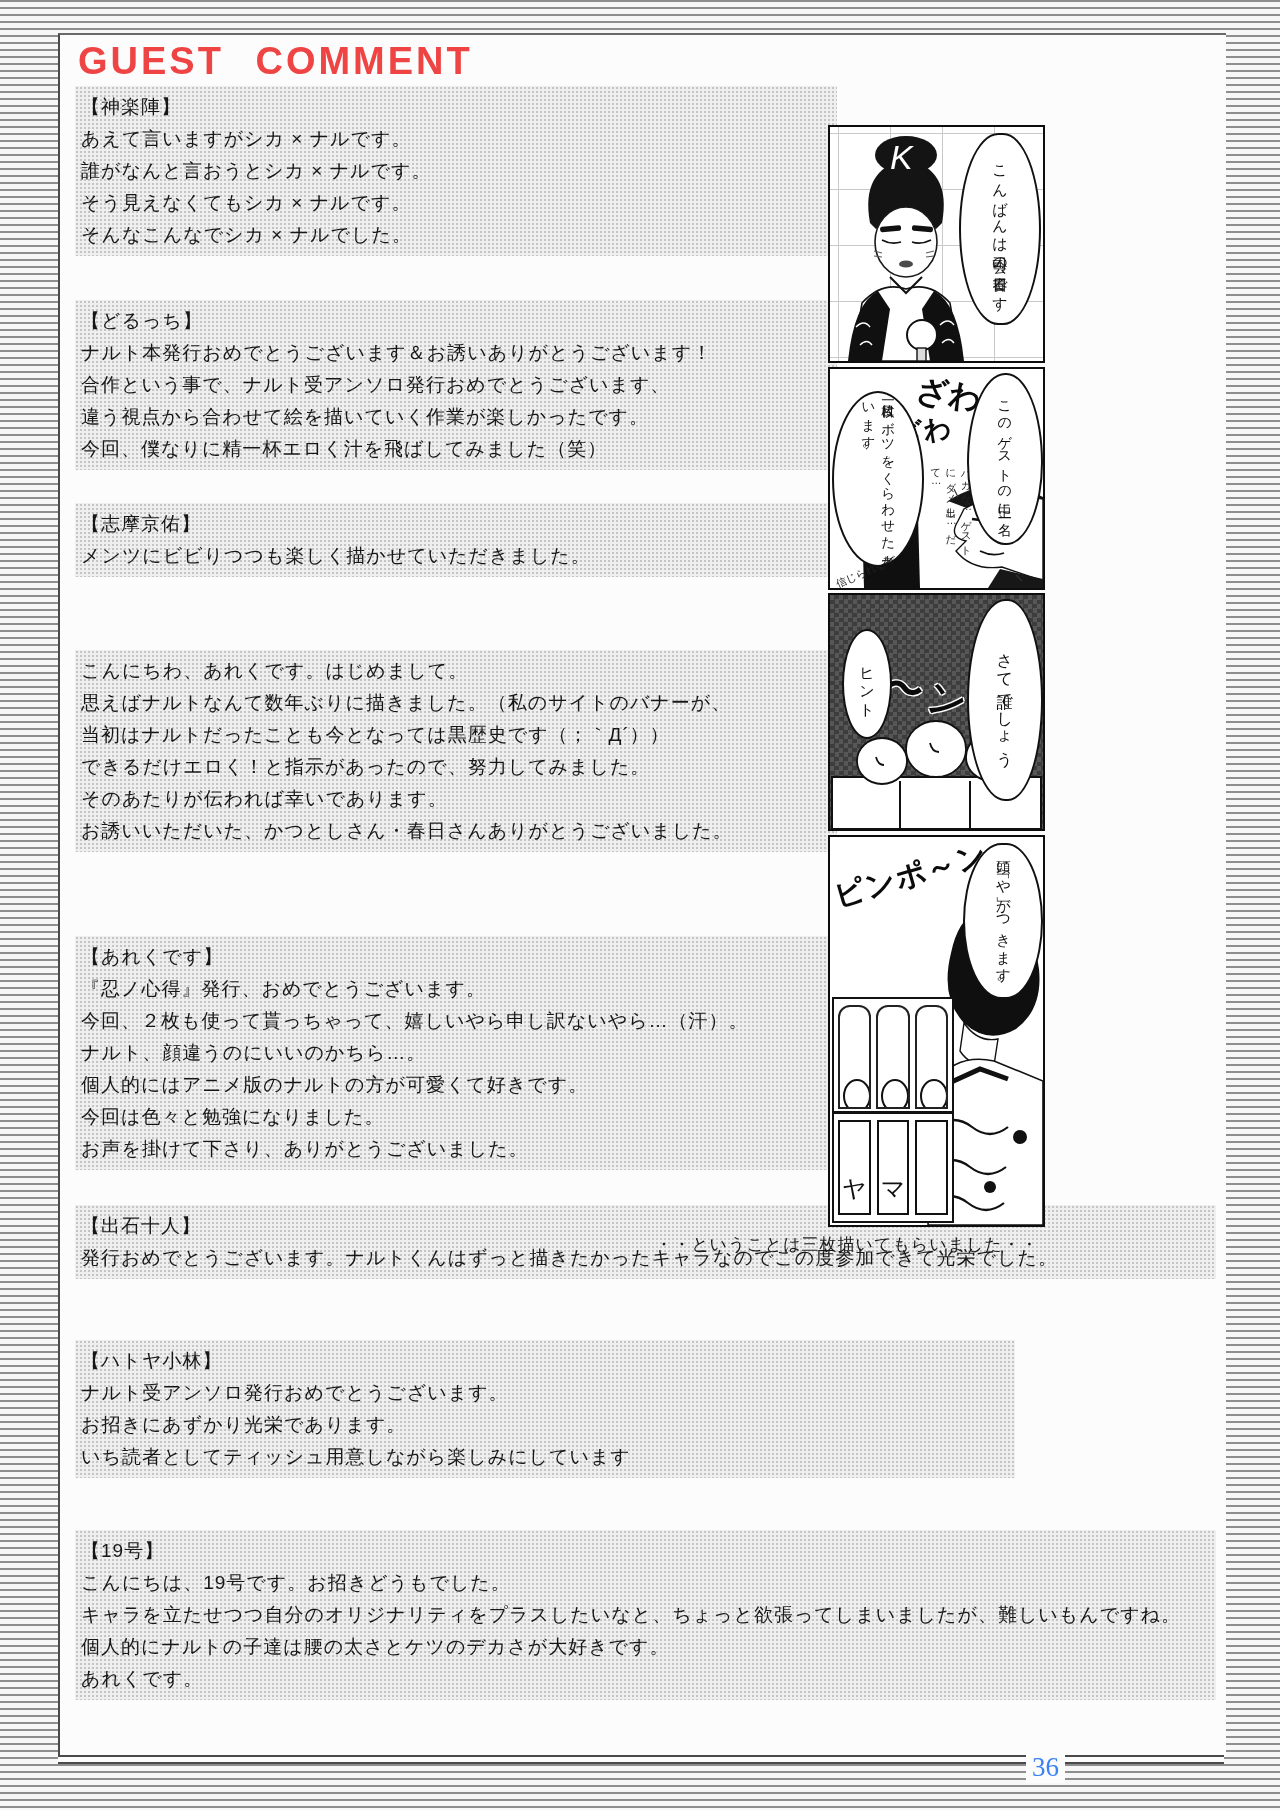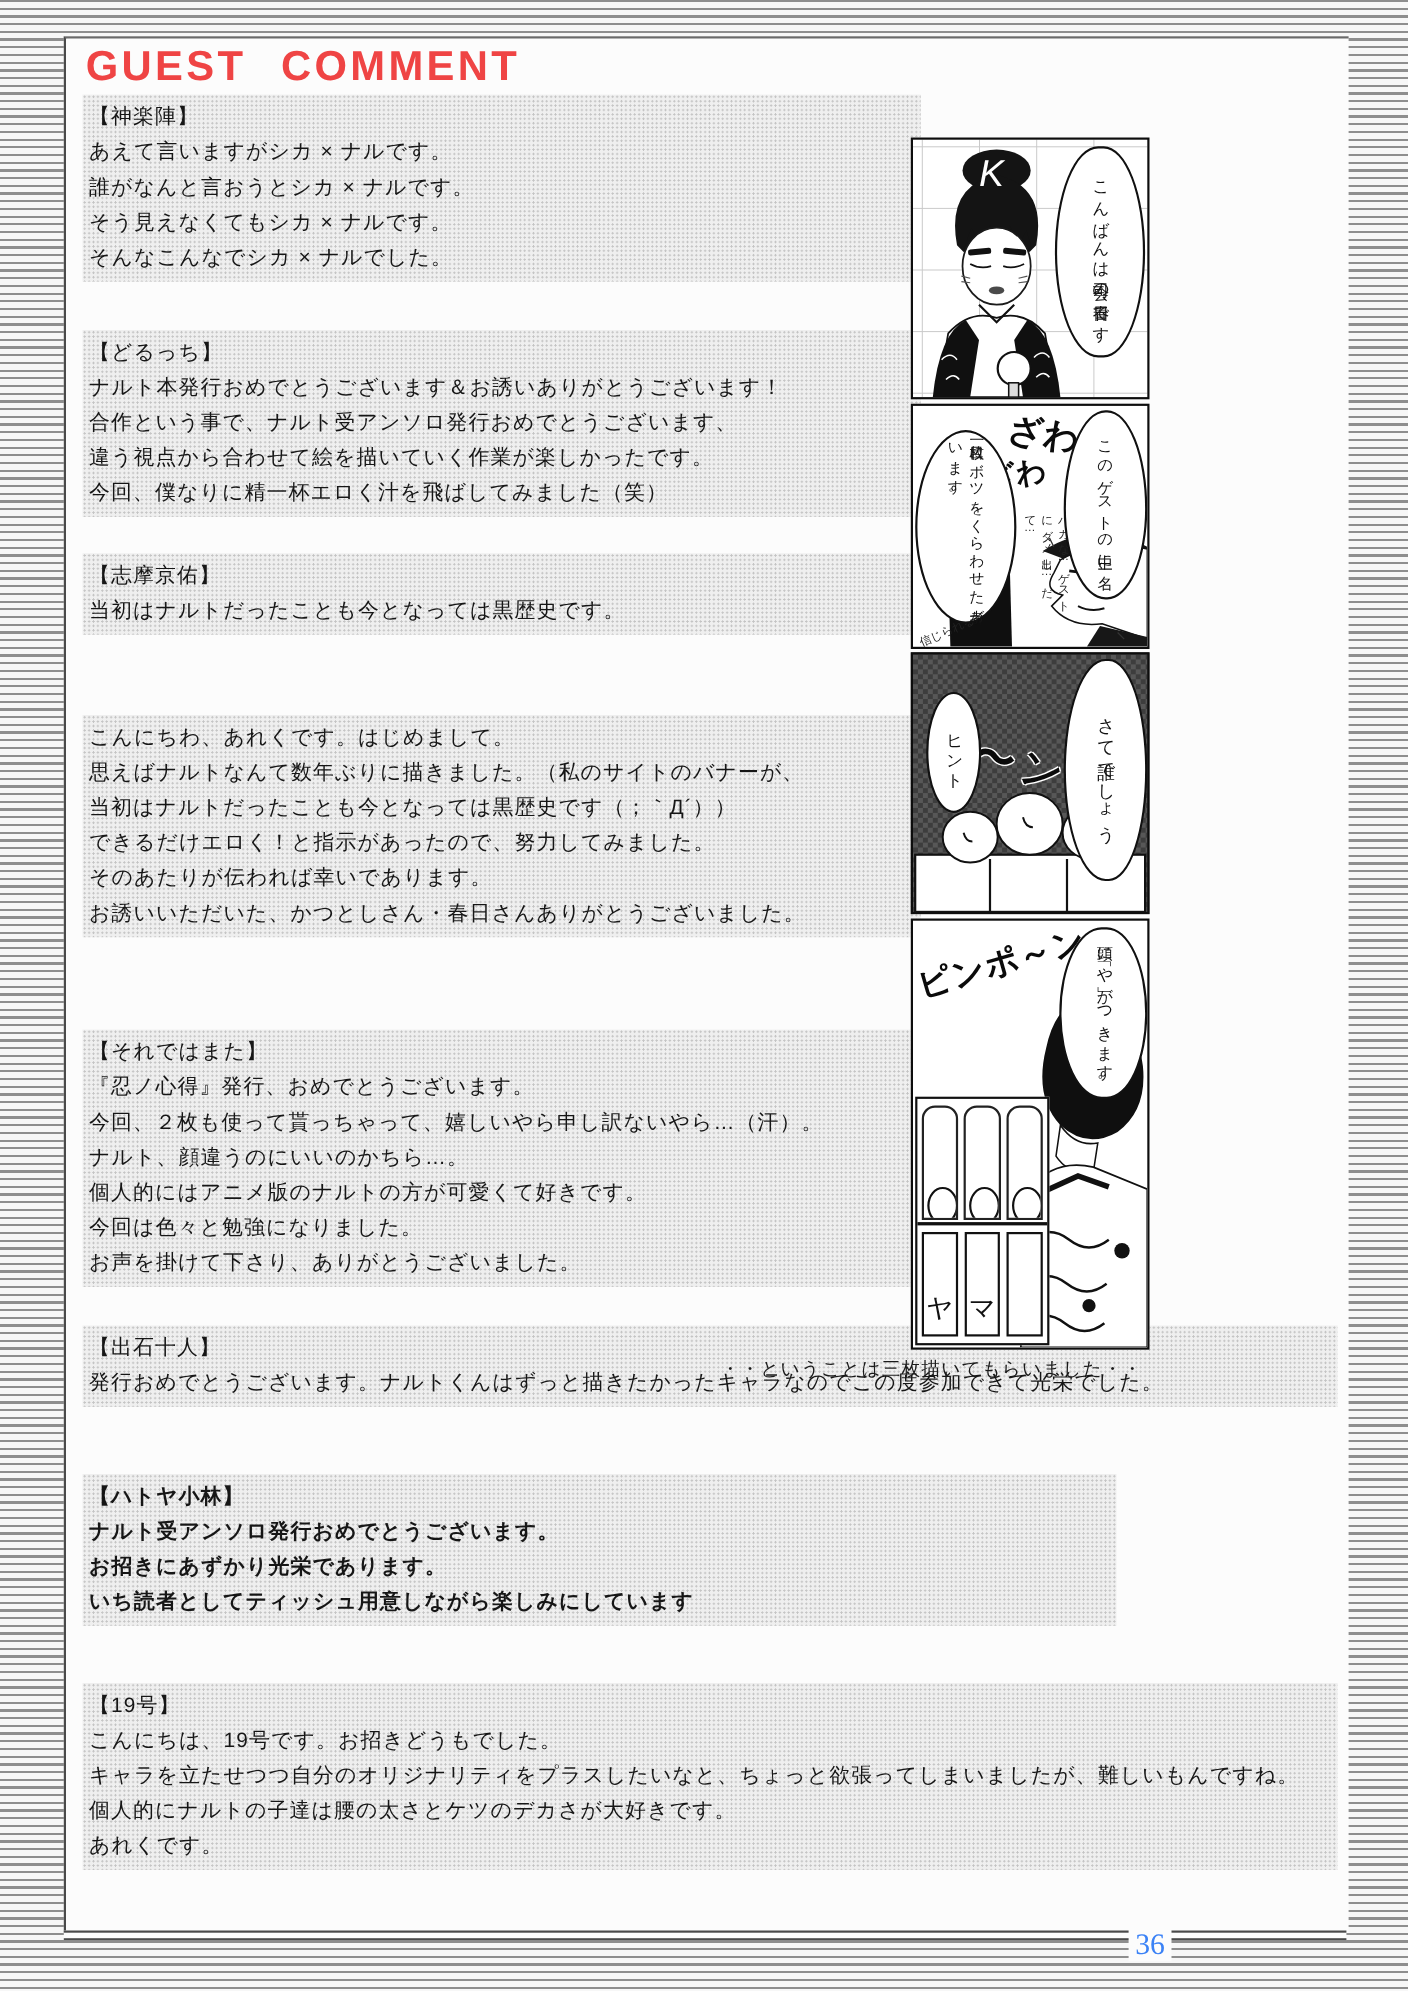--- a/index.html
+++ b/index.html
@@ -65,48 +65,48 @@
 <div class="band abs" style="left:75px;top:300px;width:752px;">
   <div class="hd">【どるっち】</div>
   <div class="ln">ナルト本発行おめでとうございます＆お誘いありがとうございます！</div>
   <div class="ln">合作という事で、ナルト受アンソロ発行おめでとうございます、</div>
   <div class="ln">違う視点から合わせて絵を描いていく作業が楽しかったです。</div>
   <div class="ln">今回、僕なりに精一杯エロく汁を飛ばしてみました（笑）</div>
 </div>
 
 <div class="band abs" style="left:75px;top:503px;width:752px;">
   <div class="hd">【志摩京佑】</div>
-  <div class="ln">当初はナルトだったことも今となっては黒歴史です。</div>
+  <div class="ln">メンツにビビりつつも楽しく描かせていただきました。</div>
 </div>
 
 <div class="band abs" style="left:75px;top:650px;width:752px;">
   <div class="ln">こんにちわ、あれくです。はじめまして。</div>
   <div class="ln">思えばナルトなんて数年ぶりに描きました。（私のサイトのバナーが、</div>
   <div class="ln">当初はナルトだったことも今となっては黒歴史です（；｀Д´））</div>
   <div class="ln">できるだけエロく！と指示があったので、努力してみました。</div>
   <div class="ln">そのあたりが伝われば幸いであります。</div>
   <div class="ln">お誘いいただいた、かつとしさん・春日さんありがとうございました。</div>
 </div>
 
 <div class="band abs" style="left:75px;top:936px;width:752px;">
-  <div class="hd">【それではまた】</div>
+  <div class="hd">【あれくです】</div>
   <div class="ln">『忍ノ心得』発行、おめでとうございます。</div>
   <div class="ln">今回、２枚も使って貰っちゃって、嬉しいやら申し訳ないやら…（汗）。</div>
   <div class="ln">ナルト、顔違うのにいいのかちら…。</div>
   <div class="ln">個人的にはアニメ版のナルトの方が可愛くて好きです。</div>
   <div class="ln">今回は色々と勉強になりました。</div>
   <div class="ln">お声を掛けて下さり、ありがとうございました。</div>
 </div>
 
 <div class="band abs" style="left:75px;top:1205px;width:1131px;">
   <div class="hd">【出石十人】</div>
   <div class="ln">発行おめでとうございます。ナルトくんはずっと描きたかったキャラなのでこの度参加できて光栄でした。</div>
 </div>
 
-<div class="band abs" style="left:75px;top:1340px;width:930px;font-weight:bold;">
+<div class="band abs" style="left:75px;top:1340px;width:930px;">
   <div class="hd">【ハトヤ小林】</div>
   <div class="ln">ナルト受アンソロ発行おめでとうございます。</div>
   <div class="ln">お招きにあずかり光栄であります。</div>
   <div class="ln">いち読者としてティッシュ用意しながら楽しみにしています</div>
 </div>
 
 <div class="band abs" style="left:75px;top:1530px;width:1131px;">
   <div class="hd">【19号】</div>
   <div class="ln">こんにちは、19号です。お招きどうもでした。</div>
   <div class="ln">キャラを立たせつつ自分のオリジナリティをプラスしたいなと、ちょっと欲張ってしまいましたが、難しいもんですね。</div>

